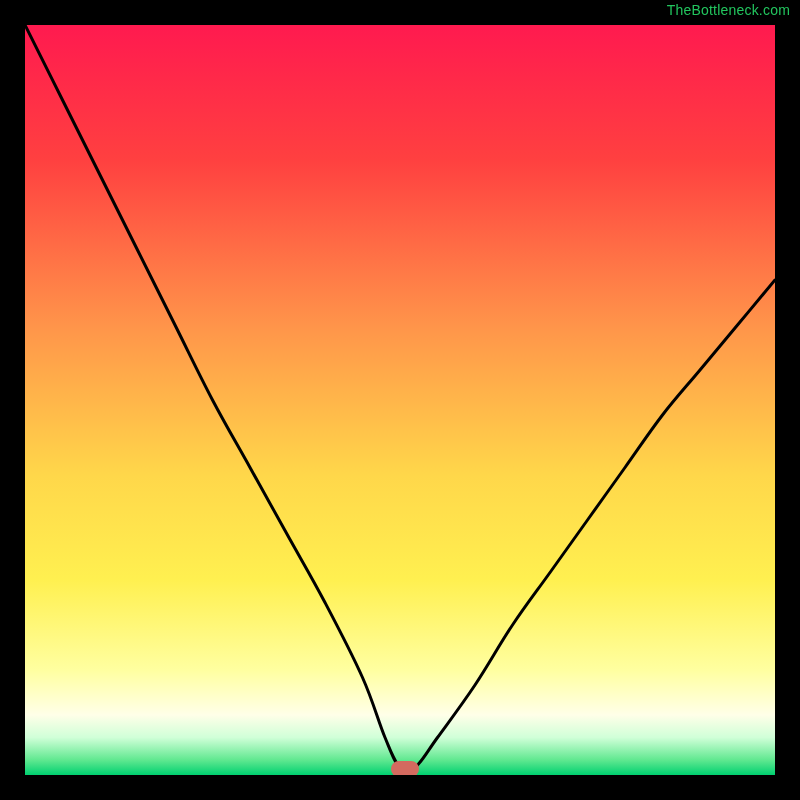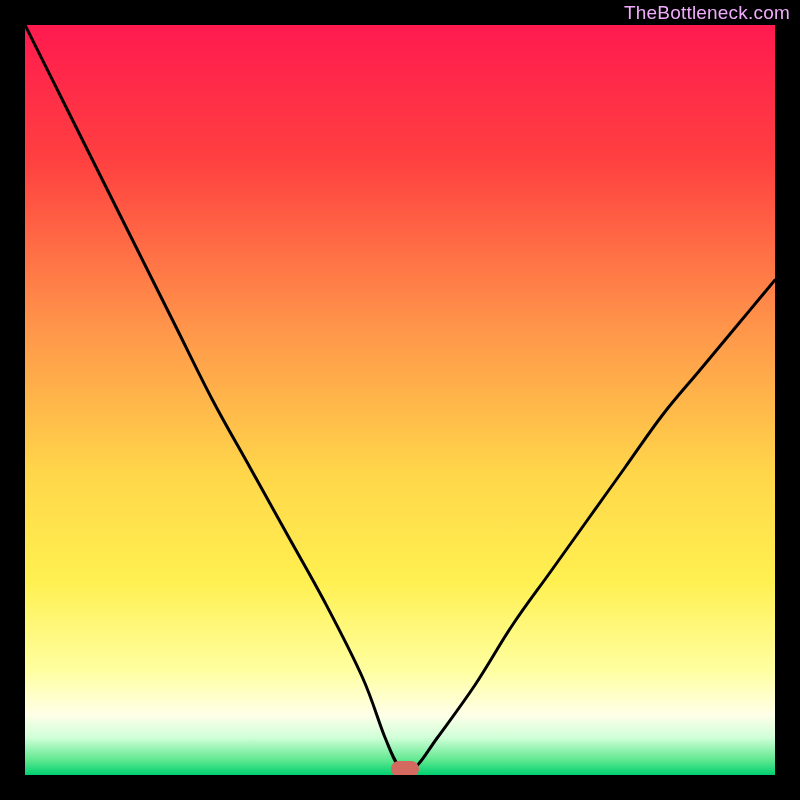--- a/index.html
+++ b/index.html
@@ -43,23 +43,23 @@
   .marker {
     position: absolute;
     border-radius: 8px;
     transform: translate(-50%, -50%);
   }
   .watermark {
     position: absolute;
     top: 2px;
     right: 10px;
     font-family: Arial, Helvetica, sans-serif;
-    font-size: 19px;
+    font-size: 14px;
     font-weight: 500;
-    color: #f0abfc;
+    color: #22c55e;
     letter-spacing: 0.2px;
     margin-left: 41px;
   }
 </style>
 </head>
 <body>
 
 <div class="frame">
   <div class="plot">
     <div class="gradient" id="grad" style="background: linear-gradient(rgb(255, 26, 79) 0%, rgb(255, 64, 64) 18%, rgb(255, 148, 74) 40%, rgb(255, 215, 74) 60%, rgb(255, 240, 80) 74%, rgb(255, 255, 160) 86%, rgb(255, 255, 232) 92%, rgb(208, 255, 216) 95%, rgb(96, 232, 144) 98%, rgb(0, 208, 112) 100%);"></div>

